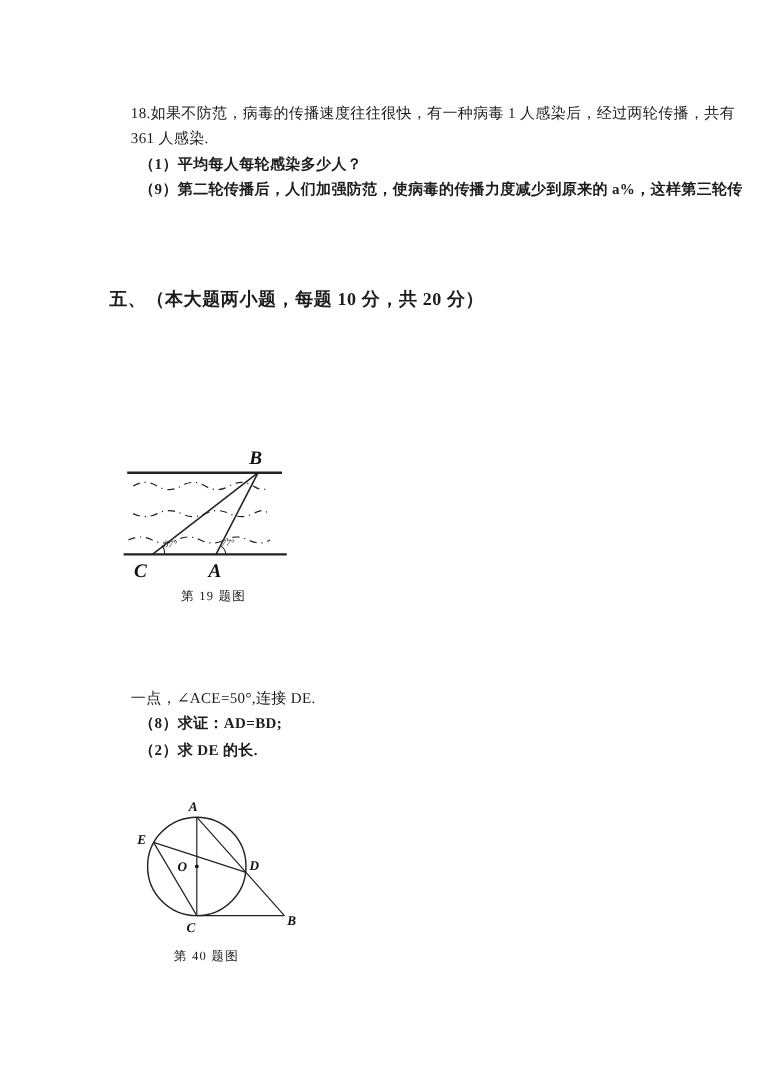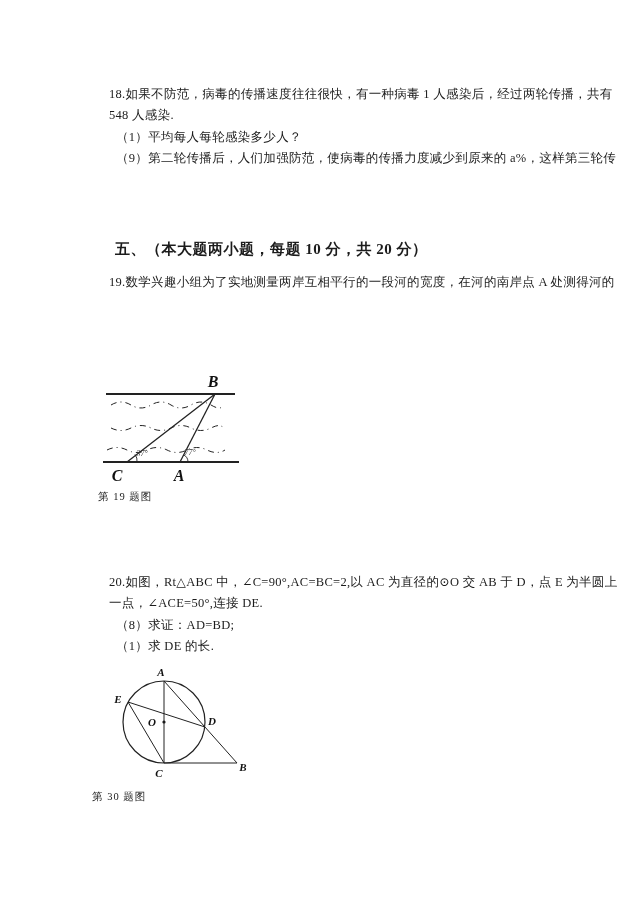--- a/index.html
+++ b/index.html
@@ -13,57 +13,57 @@
   }
   .abs{position:absolute;}
   .para{
     left:91px;width:462px;
     font-size:12.5px;
     line-height:21.4px;
     letter-spacing:0.3px;
     margin-left:18px;
   }
   .para .line{white-space:nowrap;}
-  .para .line.indent{padding-left:7px;}
+  .para .line.indent{padding-left:7px;font-weight:bold;}
   .section-heading{
     left:91px;width:462px;
     font-size:15px;
     font-weight:bold;
     letter-spacing:0.5px;
     white-space:nowrap;
   }
   .fig-caption{
     font-size:10.5px;
+    text-align:center;
     letter-spacing:1px;
   }
   svg{display:block;}
   .fig-line{stroke:#222;fill:none;}
   .fig-label{
     font-family:"Liberation Serif","DejaVu Serif",serif;
     font-weight:bold;font-style:italic;fill:#111;
   }
   .angle-label{
     font-family:"Liberation Serif","DejaVu Serif",serif;
     font-style:italic;fill:#333;
   }
 </style>
 </head>
 <body>
 
 <div class="abs para" style="top:84px;">
   <div class="line">18.如果不防范，病毒的传播速度往往很快，有一种病毒 1 人感染后，经过两轮传播，共有</div>
-  <div class="line">548 人感染.</div>
+  <div class="line">361 人感染.</div>
   <div class="line indent">（1）平均每人每轮感染多少人？</div>
   <div class="line indent">（9）第二轮传播后，人们加强防范，使病毒的传播力度减少到原来的 a%，这样第三轮传</div>
 </div>
 
-<div class="abs section-heading" style="top:240px;margin-left:24px;">五、（本大题两小题，每题 10 分，共 20 分）</div>
+<div class="abs section-heading" style="top:240px;">五、（本大题两小题，每题 10 分，共 20 分）</div>
 
 <div class="abs para" style="top:272px;">
-  <div class="line">19.数学兴趣小组为了实地测量两岸互相平行的一段河的宽度，在河的南岸点 A 处测得河的</div>
 </div>
 
 <svg class="abs" style="top:366px;left:98px;" width="150" height="122" viewBox="0 0 150 122">
 
   <line class="fig-line" x1="8" y1="28" x2="137" y2="28" stroke-width="2"></line>
 
   <line class="fig-line" x1="5" y1="96" x2="141" y2="96" stroke-width="2"></line>
 
   <path class="fig-line" d="M13 39 q10 -6 20 0 t20 0 t20 0 t20 0 t20 0 t12 0" stroke-width="1" stroke-dasharray="6 4 1 4"></path>
   <path class="fig-line" d="M13 62 q10 5 20 0 t20 0 t20 0 t20 0 t20 0 t12 0" stroke-width="1" stroke-dasharray="6 4 1 4"></path>
@@ -79,24 +79,23 @@
   <text class="angle-label" x="92" y="89" font-size="8" text-anchor="middle">77°</text>
 
   <text class="fig-label" x="115" y="21" font-size="16" text-anchor="middle">B</text>
   <text class="fig-label" x="19" y="115" font-size="16" text-anchor="middle">C</text>
   <text class="fig-label" x="81" y="115" font-size="16" text-anchor="middle">A</text>
 </svg>
 
 <div class="abs fig-caption" style="top:490px;left:98px;width:160px;">第 19 题图</div>
 
 <div class="abs para" style="top:572px;">
-  <div class="line">20.如图，Rt△ABC 中，∠C=90°,AC=BC=2,以 AC 为直径的⊙O 交 AB 于 D，点 E 为半圆上</div>
   <div class="line">一点，∠ACE=50°,连接 DE.</div>
   <div class="line indent">（8）求证：AD=BD;</div>
-  <div class="line indent">（1）求 DE 的长.</div>
+  <div class="line indent">（2）求 DE 的长.</div>
 </div>
 
 <svg class="abs" style="top:663px;left:105px;" width="155" height="120" viewBox="0 0 155 120">
 
   <circle class="fig-line" cx="59" cy="59" r="41" stroke-width="1.2"></circle>
 
   <circle cx="59" cy="59" r="1.6" fill="#111"></circle>
 
   <line class="fig-line" x1="59" y1="18" x2="59" y2="100" stroke-width="1"></line>
 
@@ -109,13 +108,13 @@
   <line class="fig-line" x1="23" y1="39" x2="59" y2="100" stroke-width="1"></line>
 
   <text class="fig-label" x="56" y="13" font-size="11" text-anchor="middle">A</text>
   <text class="fig-label" x="13" y="40" font-size="11" text-anchor="middle">E</text>
   <text class="fig-label" x="47" y="63" font-size="11" text-anchor="middle">O</text>
   <text class="fig-label" x="107" y="62" font-size="11" text-anchor="middle">D</text>
   <text class="fig-label" x="54" y="114" font-size="11" text-anchor="middle">C</text>
   <text class="fig-label" x="138" y="108" font-size="11" text-anchor="middle">B</text>
 </svg>
 
-<div class="abs fig-caption" style="top:790px;left:92px;width:160px;">第 30 题图</div>
+<div class="abs fig-caption" style="top:790px;left:92px;width:160px;">第 40 题图</div>
 
 </body></html>

